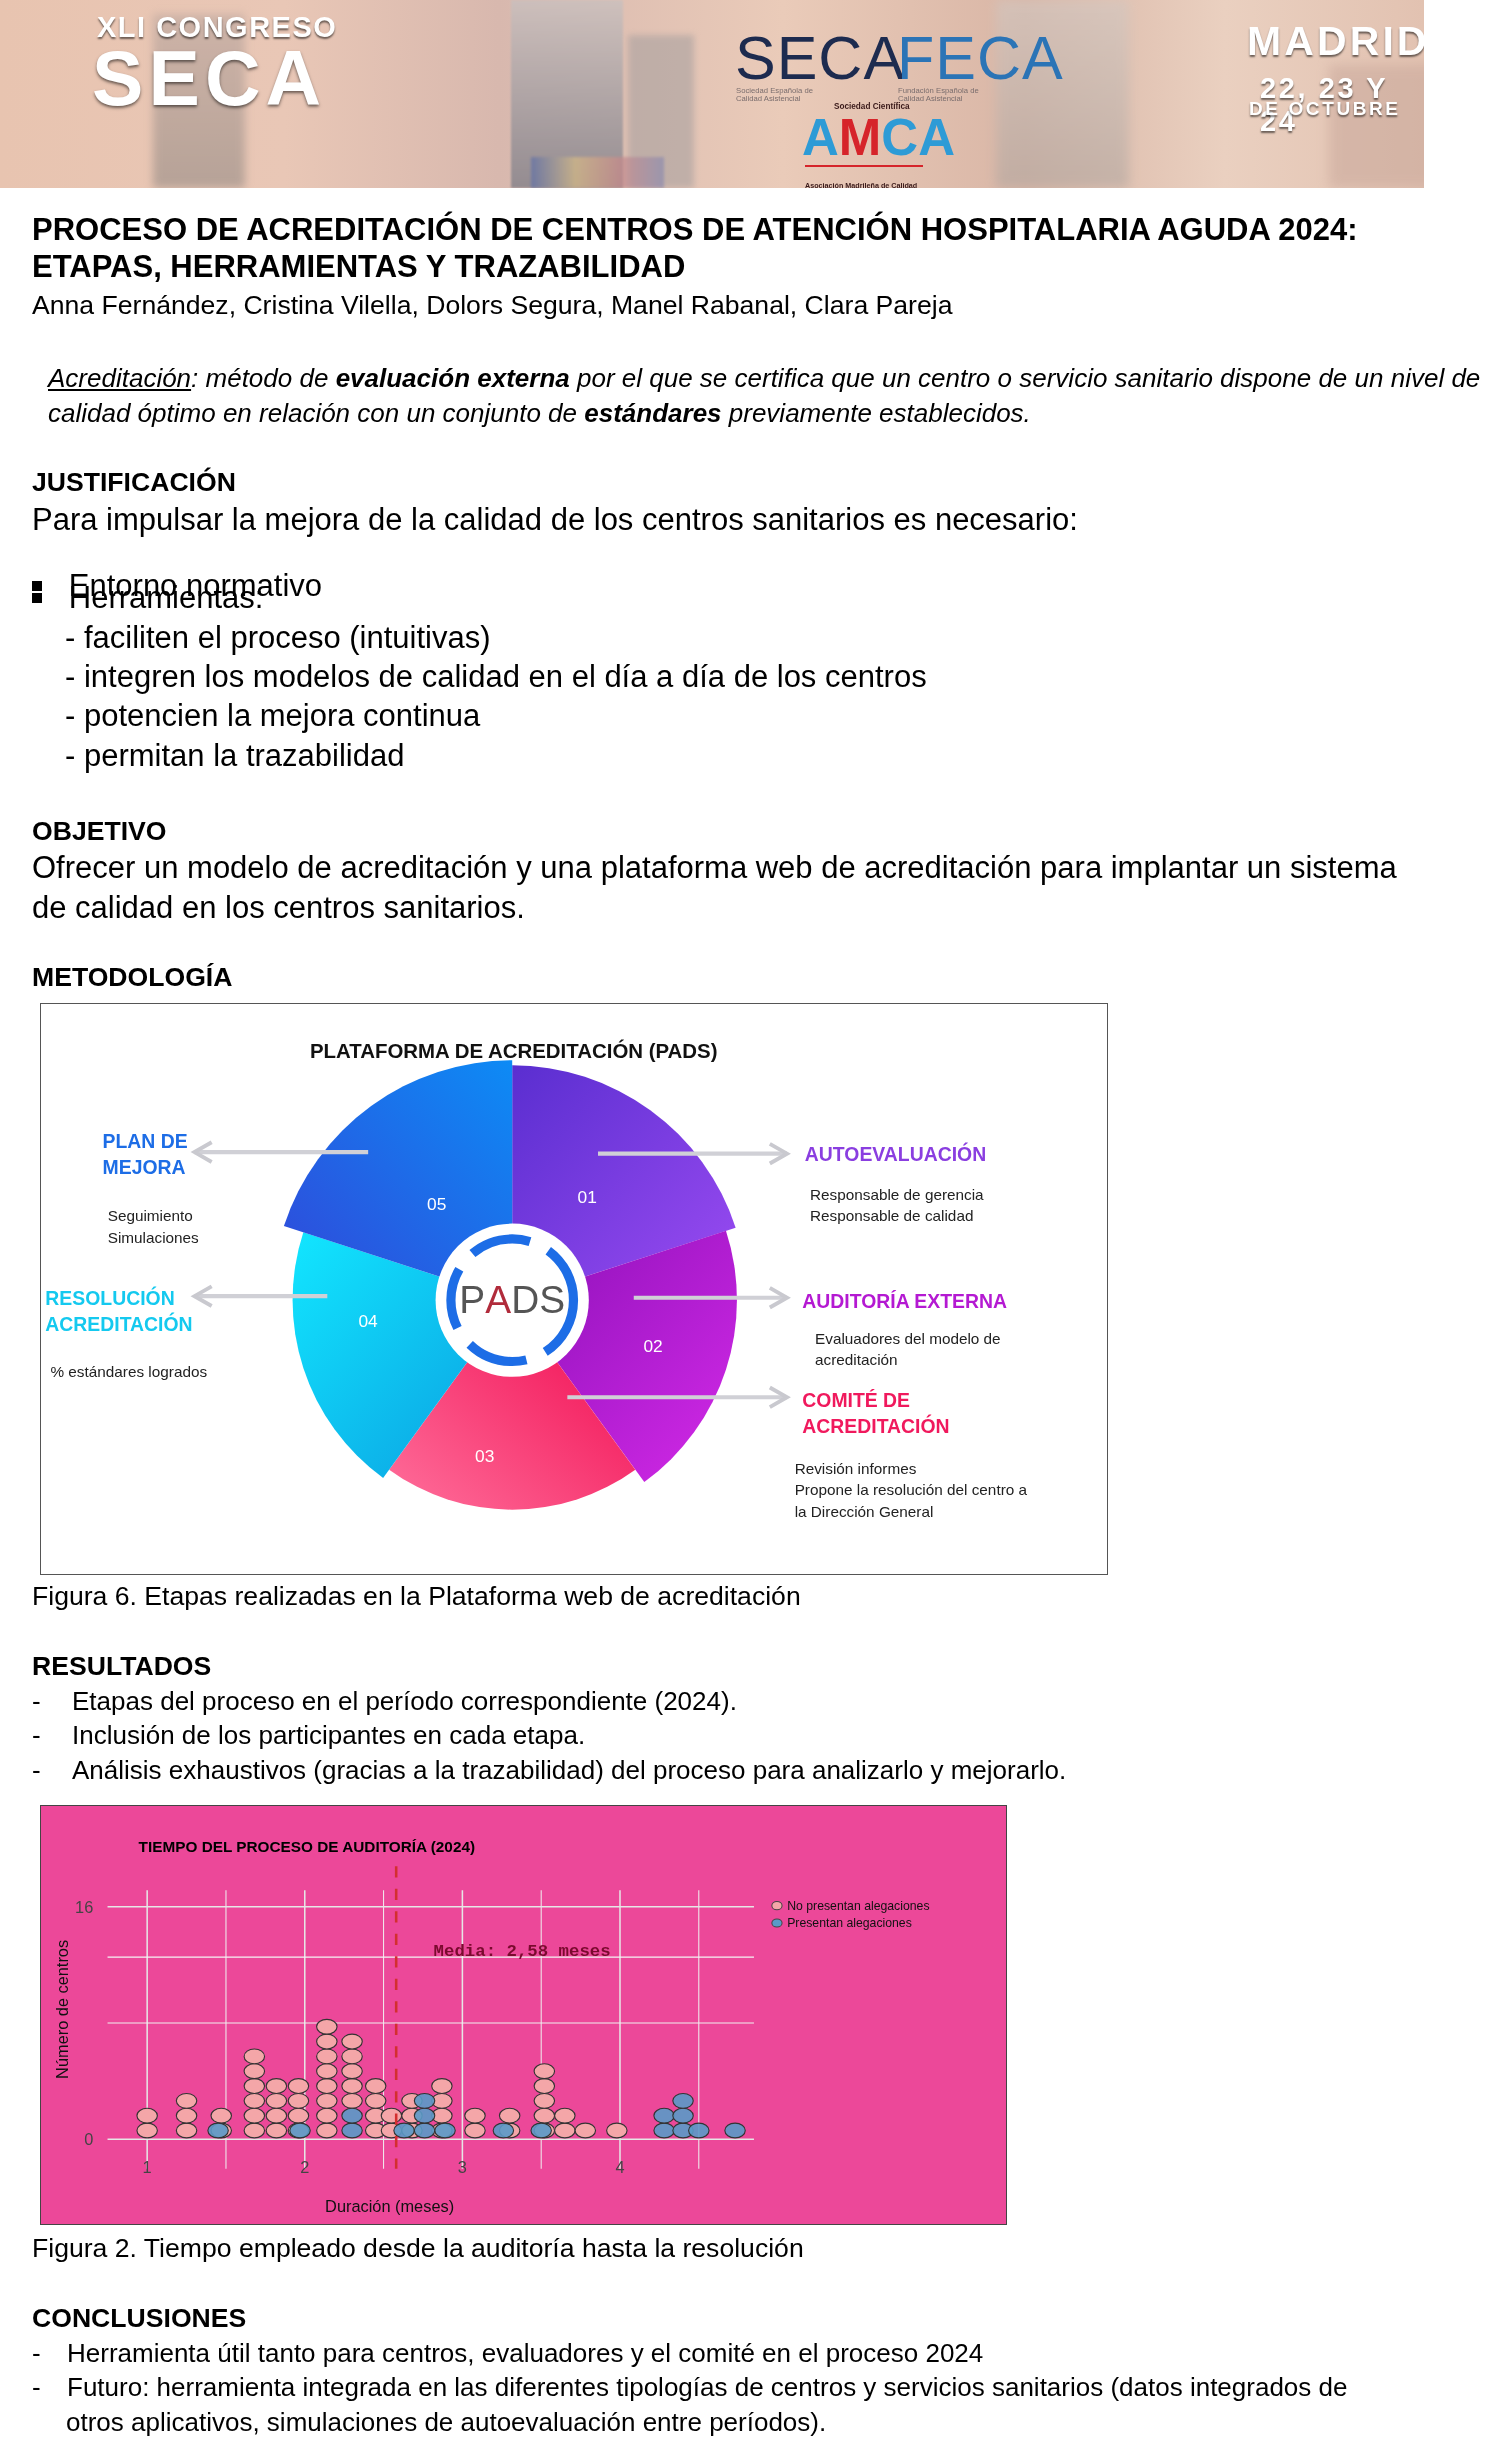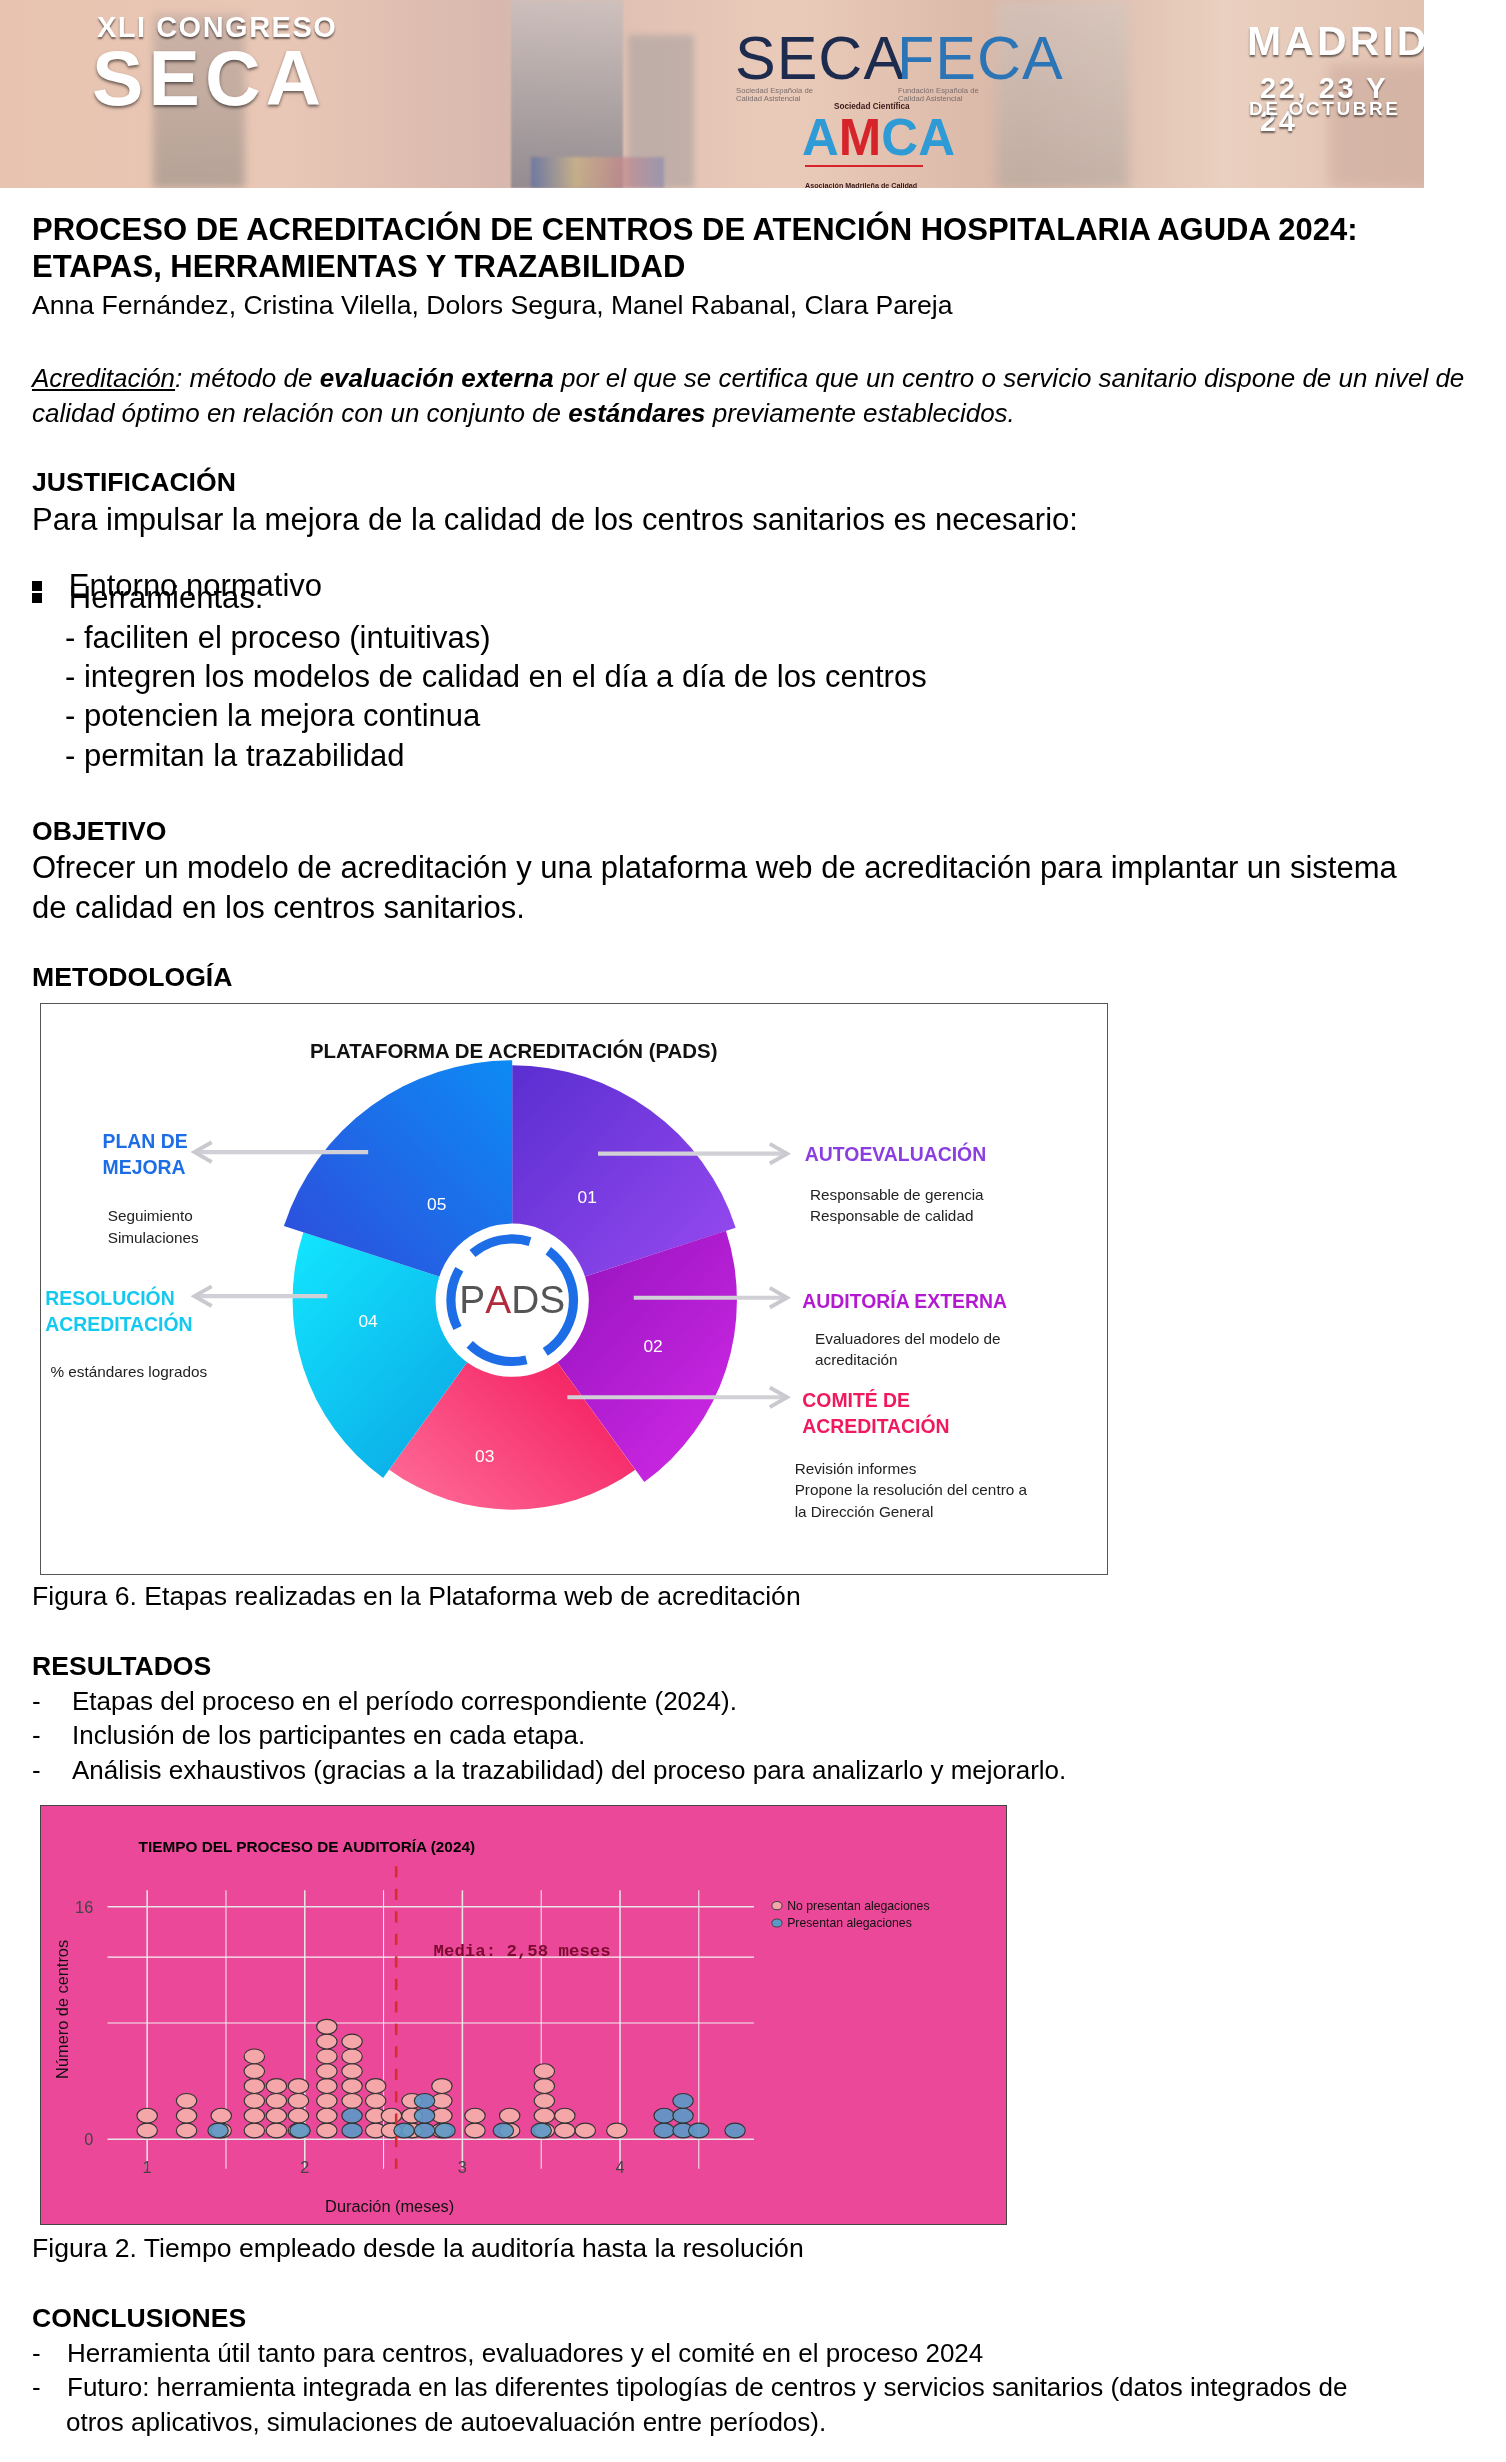--- a/index.html
+++ b/index.html
@@ -81,21 +81,21 @@
 
   <div class="madrid">MADRID</div>
   <div class="fecha1">22, 23 Y 24</div>
   <div class="fecha2">DE OCTUBRE</div>
 </div>
 
 <div class="txt title" style="top:211px;">PROCESO DE ACREDITACIÓN DE CENTROS DE ATENCIÓN HOSPITALARIA AGUDA 2024:</div>
 <div class="txt title" style="top:248px;">ETAPAS, HERRAMIENTAS Y TRAZABILIDAD</div>
 <div class="txt authors" style="top:290px;">Anna Fernández, Cristina Vilella, Dolors Segura, Manel Rabanal, Clara Pareja</div>
 
-<div class="txt defn" style="top:361px;">
+<div class="txt defn" style="top:361px;margin-left:16px;">
   <u>Acreditación</u><span>: método de </span><b>evaluación externa</b><span> por el que se certifica que un centro o servicio sanitario dispone de un nivel de calidad óptimo en relación con un conjunto de </span><b>estándares</b><span> previamente establecidos.</span>
 </div>
 
 <div class="txt h" style="top:467px;">JUSTIFICACIÓN</div>
 <div class="txt p60" style="top:500px;">Para impulsar la mejora de la calidad de los centros sanitarios es necesario:</div>
 <div class="txt bul" style="top:539px;margin-top:27px;"><span class="sq"></span><span>Entorno normativo</span></div>
 <div class="txt bul" style="top:578px;"><span class="sq"></span><span>Herramientas:</span></div>
 <div class="txt p60" style="top:618px;left:65px;">- faciliten el proceso (intuitivas)</div>
 <div class="txt p60" style="top:657px;left:65px;">- integren los modelos de calidad en el día a día de los centros</div>
 <div class="txt p60" style="top:696px;left:65px;">- potencien la mejora continua</div>

